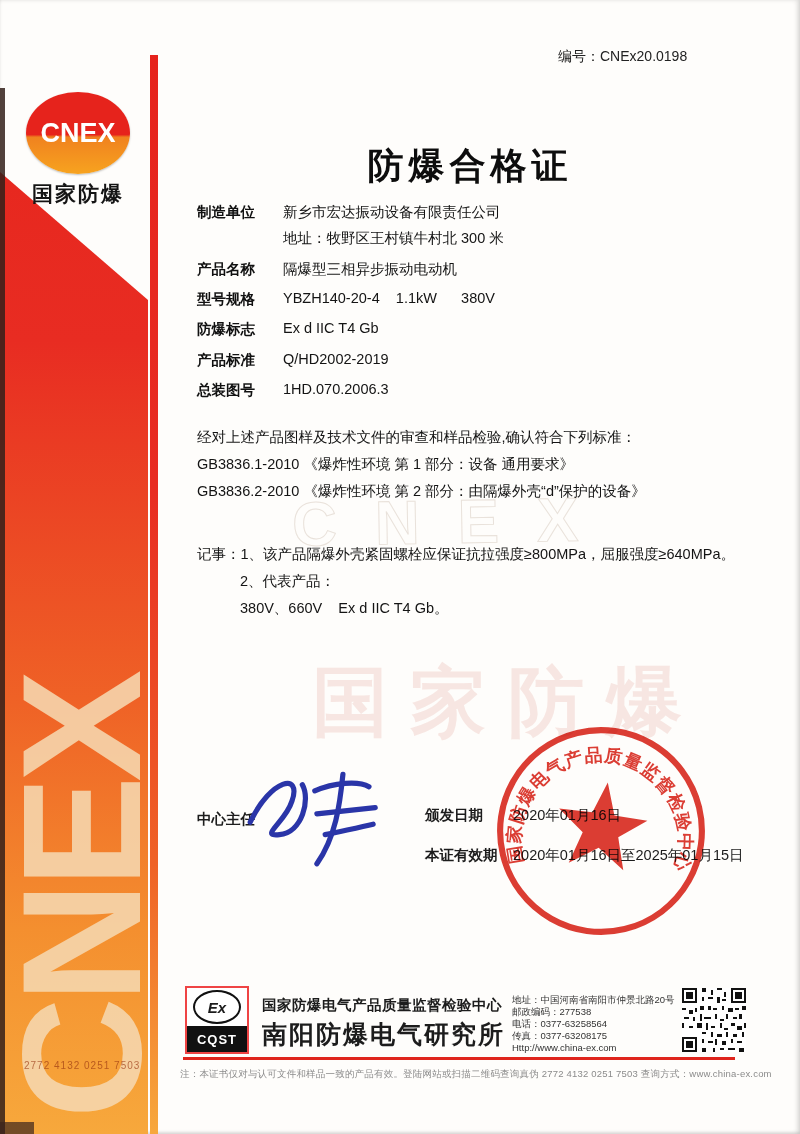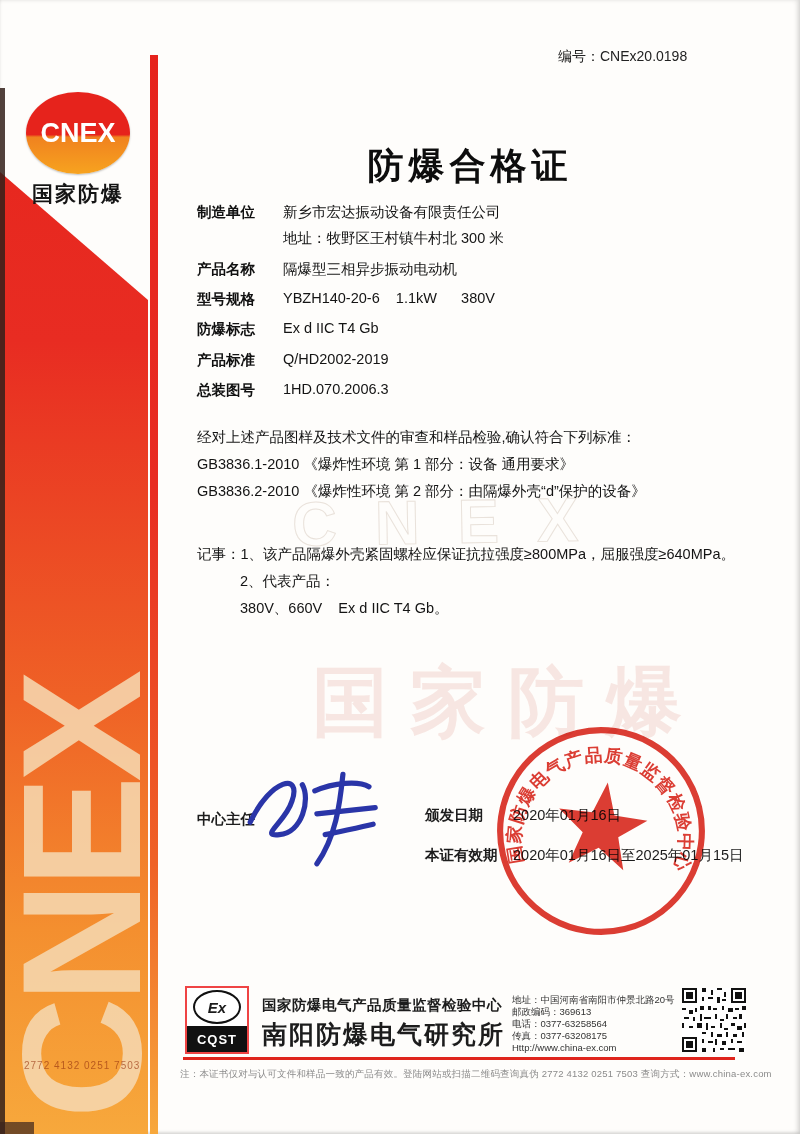--- a/index.html
+++ b/index.html
@@ -115,21 +115,21 @@
   <div class="row" style="top:229px">
     <span class="lbl"></span>
     <span class="val">地址：牧野区王村镇牛村北 300 米</span>
   </div>
   <div class="row" style="top:260px">
     <span class="lbl">产品名称</span>
     <span class="val">隔爆型三相异步振动电动机</span>
   </div>
   <div class="row" style="top:290px">
     <span class="lbl">型号规格</span>
-    <span class="val">YBZH140-20-6    1.1kW      380V</span>
+    <span class="val">YBZH140-20-4    1.1kW      380V</span>
   </div>
   <div class="row" style="top:320px">
     <span class="lbl">防爆标志</span>
     <span class="val">Ex d IIC T4 Gb</span>
   </div>
   <div class="row" style="top:351px">
     <span class="lbl">产品标准</span>
     <span class="val">Q/HD2002-2019</span>
   </div>
   <div class="row" style="top:381px">
@@ -192,21 +192,21 @@
     <div class="ex-bottom">CQST</div>
   </div>
 
   <div class="f-center">
     <div class="c1">国家防爆电气产品质量监督检验中心</div>
     <div class="c2">南阳防爆电气研究所</div>
   </div>
 
   <div class="contact">
     <div>地址：中国河南省南阳市仲景北路20号</div>
-    <div>邮政编码：369613</div>
+    <div>邮政编码：277538</div>
     <div>电话：0377-63258564</div>
     <div>传真：0377-63208175</div>
     <div>Http://www.china-ex.com</div>
   </div>
 
   <svg class="qr" viewBox="0 0 29 29" shape-rendering="crispEdges">
     <rect width="29" height="29" fill="#fff"></rect>
     <g fill="#111">
       <rect x="0" y="0" width="7" height="7"></rect>
         <rect x="1" y="1" width="5" height="5" fill="#fff"></rect>

